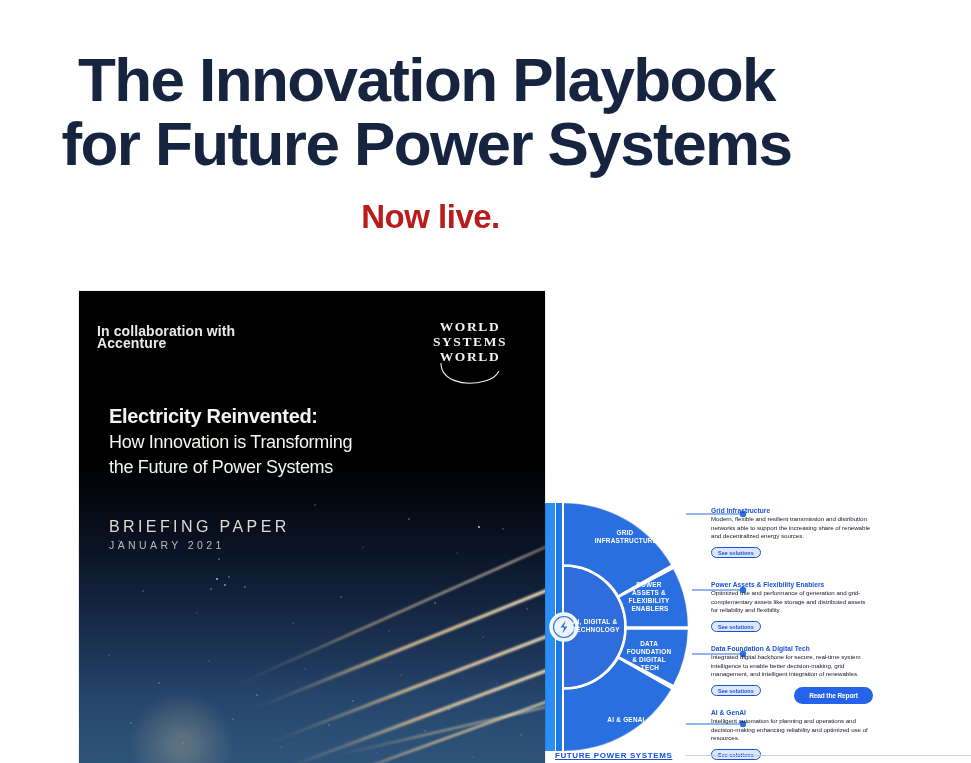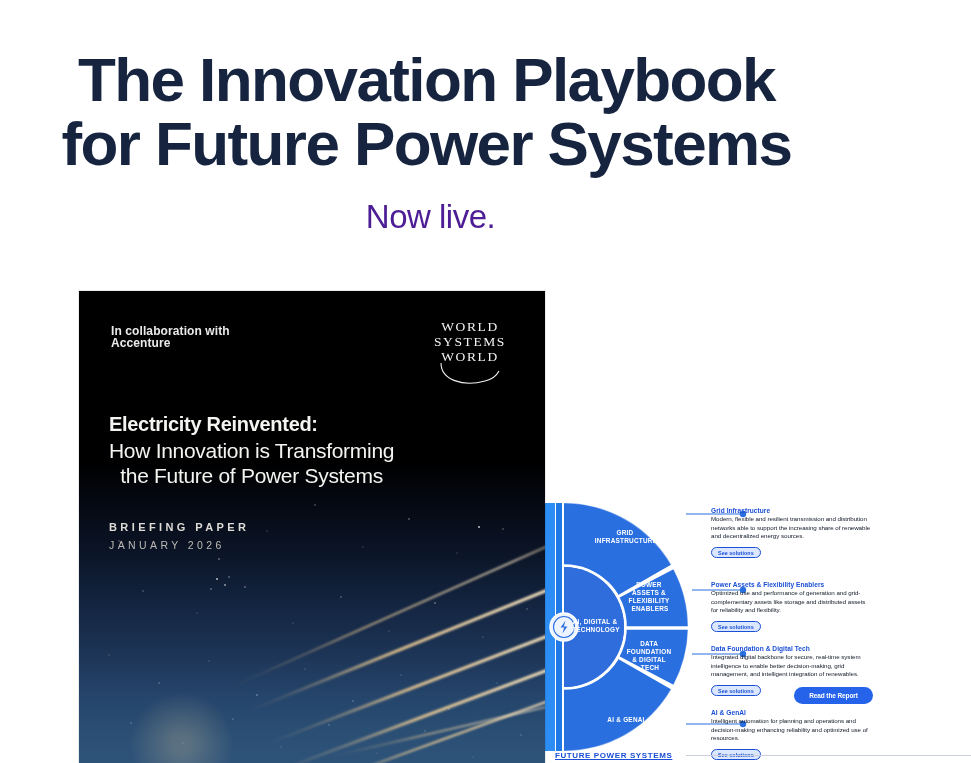--- a/index.html
+++ b/index.html
@@ -37,23 +37,23 @@
     font-weight: 700;
     letter-spacing: -1.6px;
     color: #16243f;
     margin: 0;
     white-space: pre-line;
     font-family: "Liberation Sans", sans-serif;
   }
   .hero-sub {
     margin: 22px 0 0 8px;
     font-size: 33px;
-    font-weight: 400;
+    font-weight: 700;
     letter-spacing: -0.5px;
-    color: #4c1d95;
+    color: #b91c1c;
   }
 
   
   .site-section {
     position: absolute;
     left: 0;
     top: 291px;
     width: 971px;
     height: 472px;
     background: #ffffff;
@@ -222,74 +222,72 @@
   }
 
   .cover-topbar {
     position: absolute;
     left: 0; top: 0; right: 0;
     height: 5px;
     background: #000000;
   }
   .cover-collab {
     position: absolute;
-    left: 32px;
+    left: 18px;
     top: 34px;
-    font-size: 12px;
+    font-size: 14px;
     line-height: 12px;
     font-weight: 700;
     color: #e9e9e9;
     letter-spacing: 0.1px;
   }
   .wef-logo {
     position: absolute;
     right: 28px;
     top: 28px;
     width: 94px;
     text-align: center;
     color: #f2f2f2;
   }
   .wef-line {
     font-size: 13.5px;
-    font-weight: 400;
+    font-weight: 700;
     letter-spacing: 1.6px;
     line-height: 15px;
     font-family: "Liberation Serif", serif;
   }
   .wef-swoosh { margin-top: -2px; }
 
   .cover-title {
     position: absolute;
     left: 30px;
     top: 112px;
     color: #f4f4f1;
   }
   .cover-title .t1 {
     font-size: 20px;
     font-weight: 700;
     letter-spacing: -0.3px;
     line-height: 27px;
-    margin-top: 8px;
   }
   .cover-title .t2 {
-    font-size: 21px;
+    font-size: 18px;
     font-weight: 400;
     letter-spacing: -0.3px;
     line-height: 25px;
-    text-align: center;
   }
   .cover-meta {
     position: absolute;
     left: 30px;
     top: 227px;
     color: #dedcd6;
   }
   .cover-meta .m1 {
-    font-size: 11px;
-    font-weight: 700;
+    font-size: 16px;
+    font-weight: 400;
     letter-spacing: 3.4px;
     line-height: 18px;
   }
   .cover-meta .m2 {
     font-size: 10.5px;
     font-weight: 400;
     letter-spacing: 3.4px;
     line-height: 18px;
     color: #bdbbb6;
   }
@@ -508,15 +506,15 @@
   </div>
 
   <div class="cover-title">
     <div class="t1">Electricity Reinvented:</div>
     <div class="t2" style="white-space:pre-line;">How Innovation is Transforming
 the Future of Power Systems</div>
   </div>
 
   <div class="cover-meta">
     <div class="m1">BRIEFING PAPER</div>
-    <div class="m2">JANUARY 2026</div>
+    <div class="m2">JANUARY 2021</div>
   </div>
 </div>
 
 </body></html>

